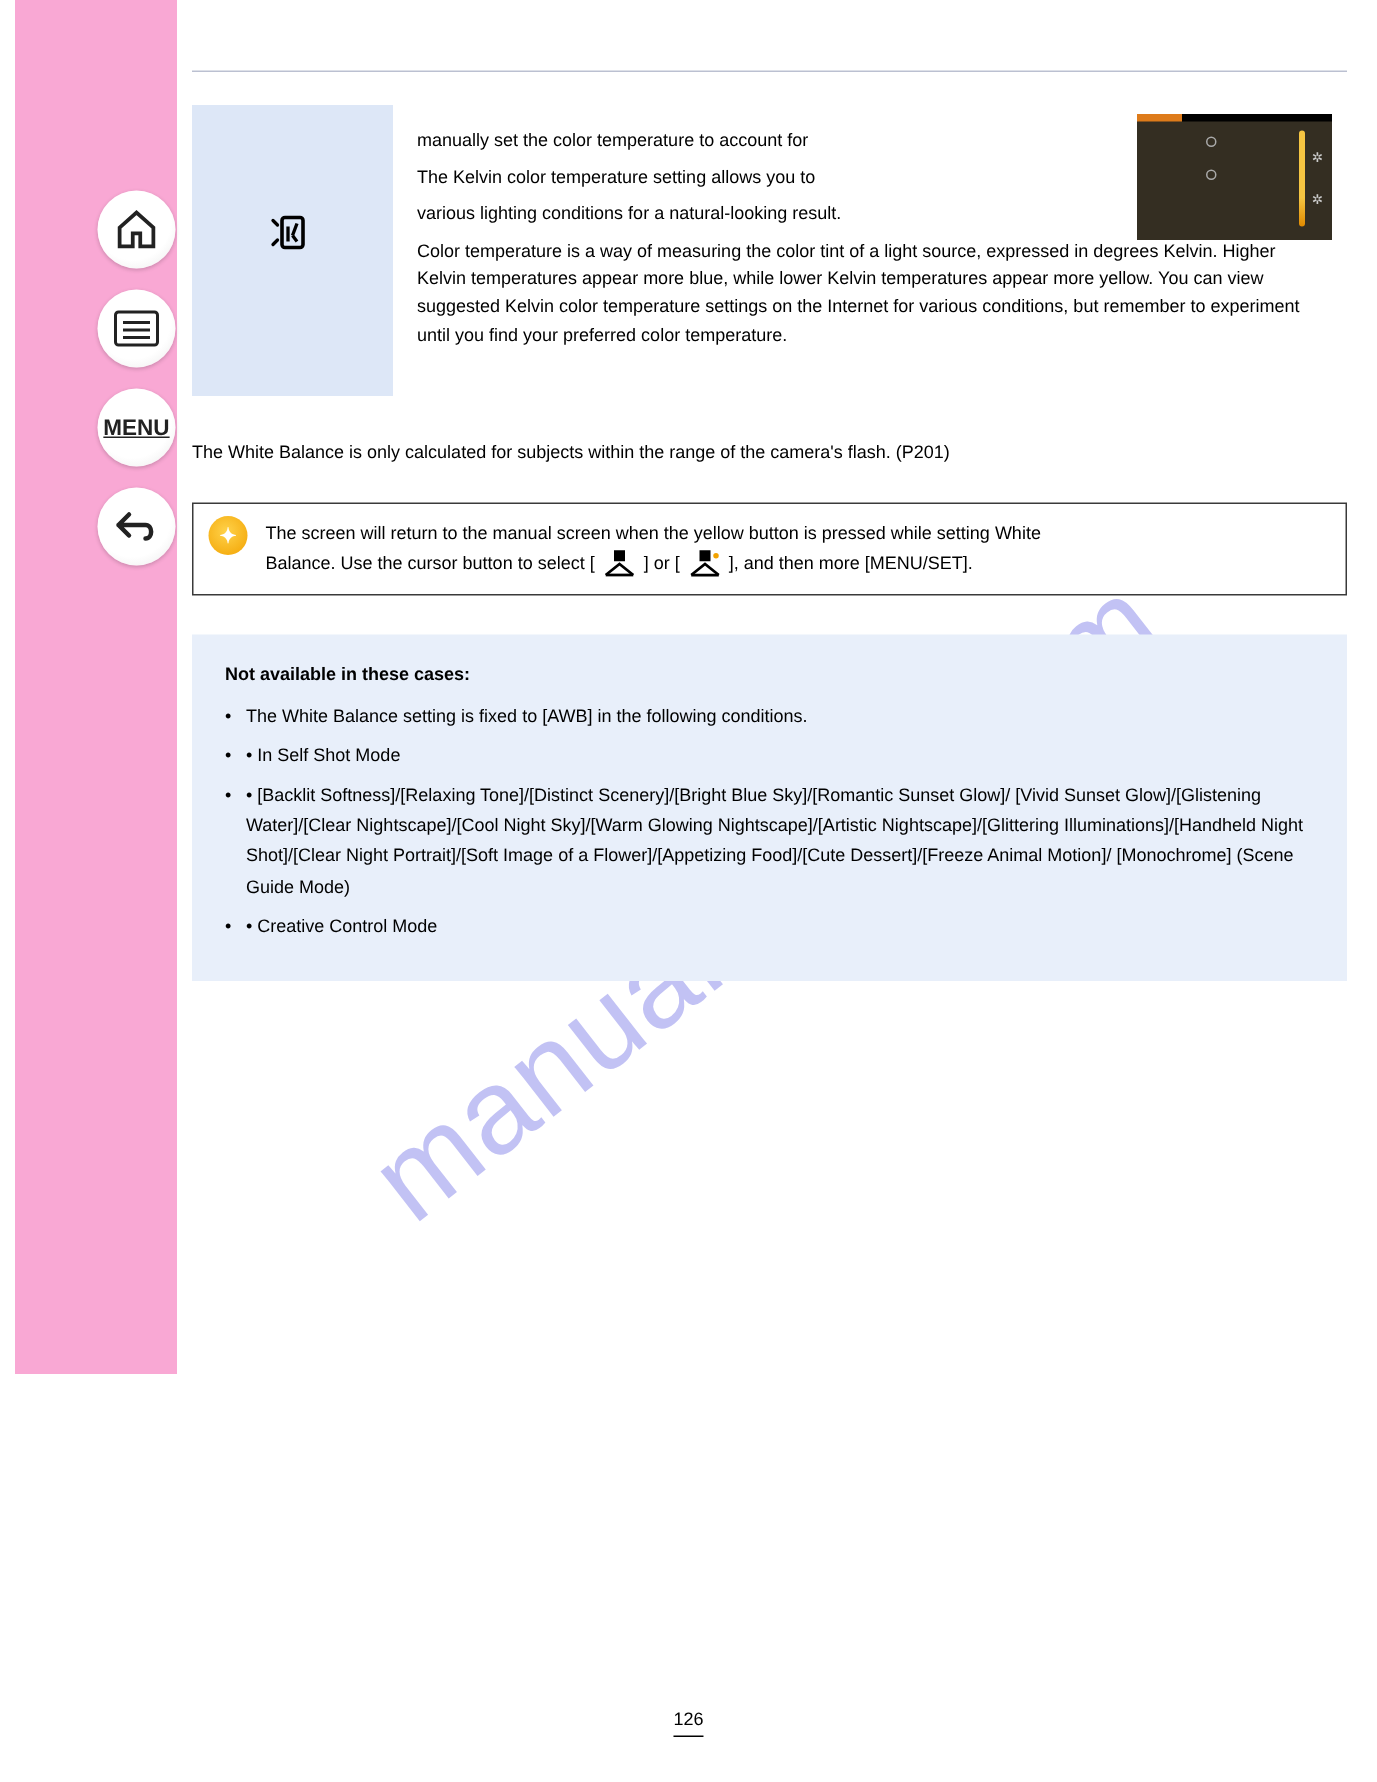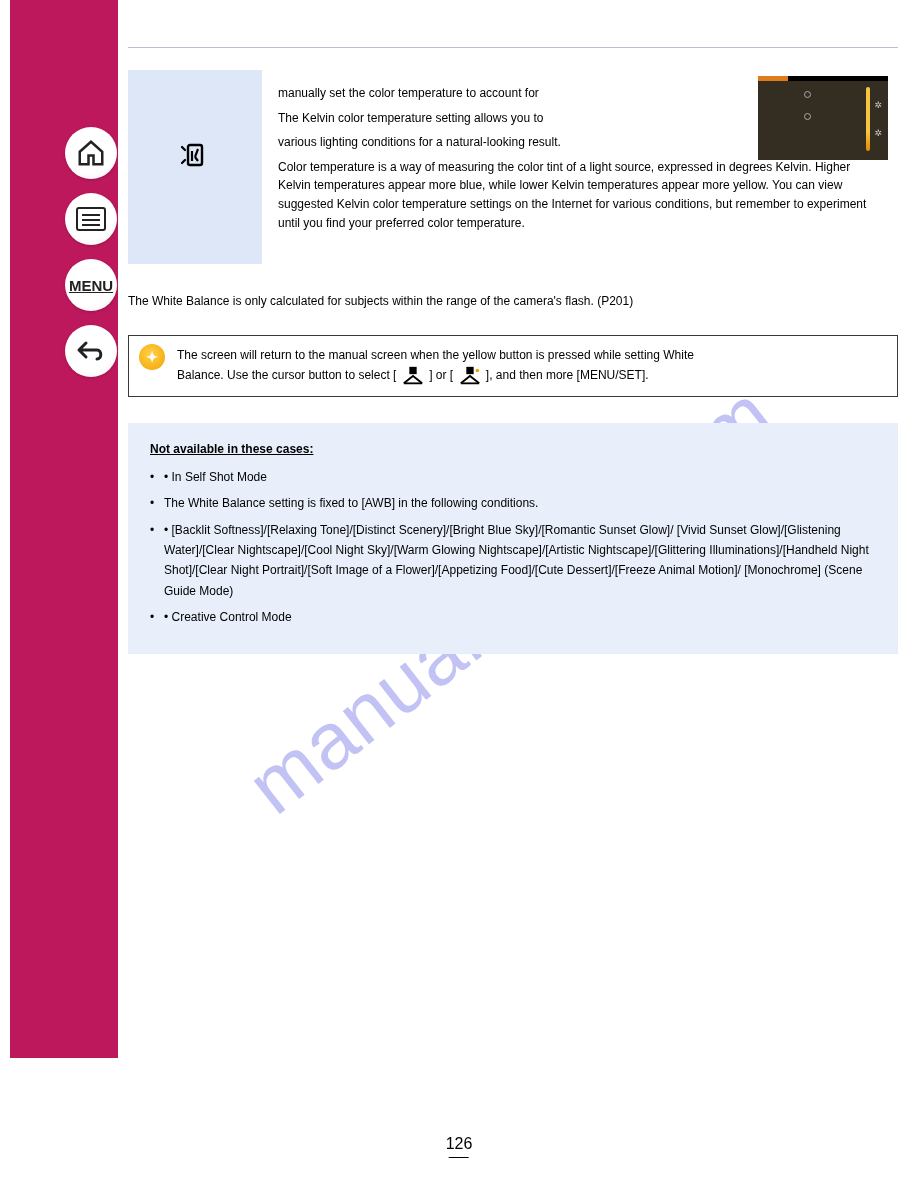--- a/index.html
+++ b/index.html
@@ -1,18 +1,18 @@
 <!DOCTYPE html>
 <html><head>
 <meta charset="utf-8">
 <style>
   * { box-sizing: border-box; margin: 0; padding: 0; }
   html, body { width: 918px; background: #fff; font-family: Arial, Helvetica, sans-serif; font-size: 12px; color: #000; }
   .page { position: relative; width: 918px; min-height: 1188px; }
-  .sidebar { position: absolute; left: 10px; top: 0; width: 108px; height: 1058px; background: #be185d; }
+  .sidebar { position: absolute; left: 10px; top: 0; width: 108px; height: 916px; background: #f9a8d4; }
   .nav-col { position: absolute; left: 55px; top: 127px; display: flex; flex-direction: column; gap: 14px; }
   .nav-btn { width: 52px; height: 52px; border-radius: 50%; background: radial-gradient(circle at 45% 40%, #ffffff 0%, #ffffff 60%, #e8e8e8 100%); box-shadow: 0 1px 3px rgba(0,0,0,0.2); display: flex; align-items: center; justify-content: center; cursor: pointer; }
   .nav-btn svg { width: 30px; height: 30px; }
   .menu-label { font-weight: 600; font-size: 15px; text-decoration: underline; color: #222; }
 
   .content { position: absolute; left: 128px; top: 0; width: 770px; }
   .top-hr { margin: 32px 0 0 0; border: 0; border-top: 1px solid #3b4a7a; opacity: 0.35; }
 
   .mode-row { display: flex; margin-top: 22px; border-bottom: 4px solid #fff; }
   .mode-icon-cell { width: 134px; background: #dde7f7; display: flex; flex-direction: column; align-items: center; justify-content: center; gap: 6px; padding: 10px; }
@@ -34,26 +34,26 @@
 
   .para-after { margin-top: 24px; line-height: 1.6; }
   .para-after p { margin-bottom: 6px; }
 
   .tip-box { margin-top: 24px; border: 1px solid #3a3a3a; padding: 10px 14px 10px 48px; position: relative; line-height: 1.6; }
   .tip-box .bulb { position: absolute; left: 10px; top: 8px; width: 26px; height: 26px; border-radius: 50%; background: radial-gradient(circle at 45% 40%, #ffd24a, #f2a200); display: flex; align-items: center; justify-content: center; color:#fff; font-size:14px; font-weight:700; }
   .inline-icon { display: inline-block; vertical-align: middle; font-size: 20px; line-height: 0; margin: 0 2px; }
   .inline-icon svg { width: 22px; height: 20px; vertical-align: middle; }
 
   .note-box { margin-top: 26px; background: #e8effa; padding: 16px 22px 20px 22px; line-height: 1.7; }
-  .note-box .note-head { font-size: 12px; font-weight: 700; margin-bottom: 8px; text-decoration: underline; }
+  .note-box .note-head { font-size: 12px; font-weight: 700; margin-bottom: 8px; }
   .note-box ul { list-style: none; padding: 0; }
   .note-box li { padding-left: 14px; position: relative; margin-bottom: 6px; }
   .note-box li::before { content: "•"; position: absolute; left: 0; top: 0; }
 
-  .page-num { position: absolute; left: 50%; transform: translateX(-50%); bottom: 30px; font-size: 16px; }
+  .page-num { position: absolute; left: 50%; transform: translateX(-50%); bottom: 30px; font-size: 12px; }
   .page-num::after { content: ""; display: block; width: 20px; border-top: 1px solid #000; margin: 4px auto 0 auto; }
 
   .watermark { position: absolute; left: 130px; top: 300px; width: 760px; height: 600px; pointer-events: none; z-index: 1; }
   .watermark-text { position: absolute; left: 50%; top: 50%; transform: translate(-50%, -50%) rotate(-38deg); font-size: 80px; color: rgba(120,120,230,0.45); font-weight: 500; white-space: nowrap; font-family: Arial, sans-serif; letter-spacing: 1px; }
   .content > * { position: relative; z-index: 2; }
 </style>
 </head>
 <body>
 
 <div class="page">
@@ -144,22 +144,22 @@
               <path d="M2 18 L22 18" stroke="#000" stroke-width="2"></path>
               <circle cx="20" cy="4" r="2" fill="#f2a200"></circle>
             </svg></span>
         <span>], and then more [MENU/SET].</span>
       </div>
     </div>
 
     <div class="note-box">
       <div class="note-head">Not available in these cases:</div>
       <ul>
+        <li>The White Balance setting is fixed to [AWB] in the following conditions.</li>
         <li>• In Self Shot Mode</li>
-        <li>The White Balance setting is fixed to [AWB] in the following conditions.</li>
         <li>• [Backlit Softness]/[Relaxing Tone]/[Distinct Scenery]/[Bright Blue Sky]/[Romantic Sunset Glow]/ [Vivid Sunset Glow]/[Glistening Water]/[Clear Nightscape]/[Cool Night Sky]/[Warm Glowing Nightscape]/[Artistic Nightscape]/[Glittering Illuminations]/[Handheld Night Shot]/[Clear Night Portrait]/[Soft Image of a Flower]/[Appetizing Food]/[Cute Dessert]/[Freeze Animal Motion]/ [Monochrome] (Scene Guide Mode)</li>
         <li>• Creative Control Mode</li>
       </ul>
     </div>
   </div>
 
   <div class="page-num">126</div>
 </div>
 
 </body></html>

